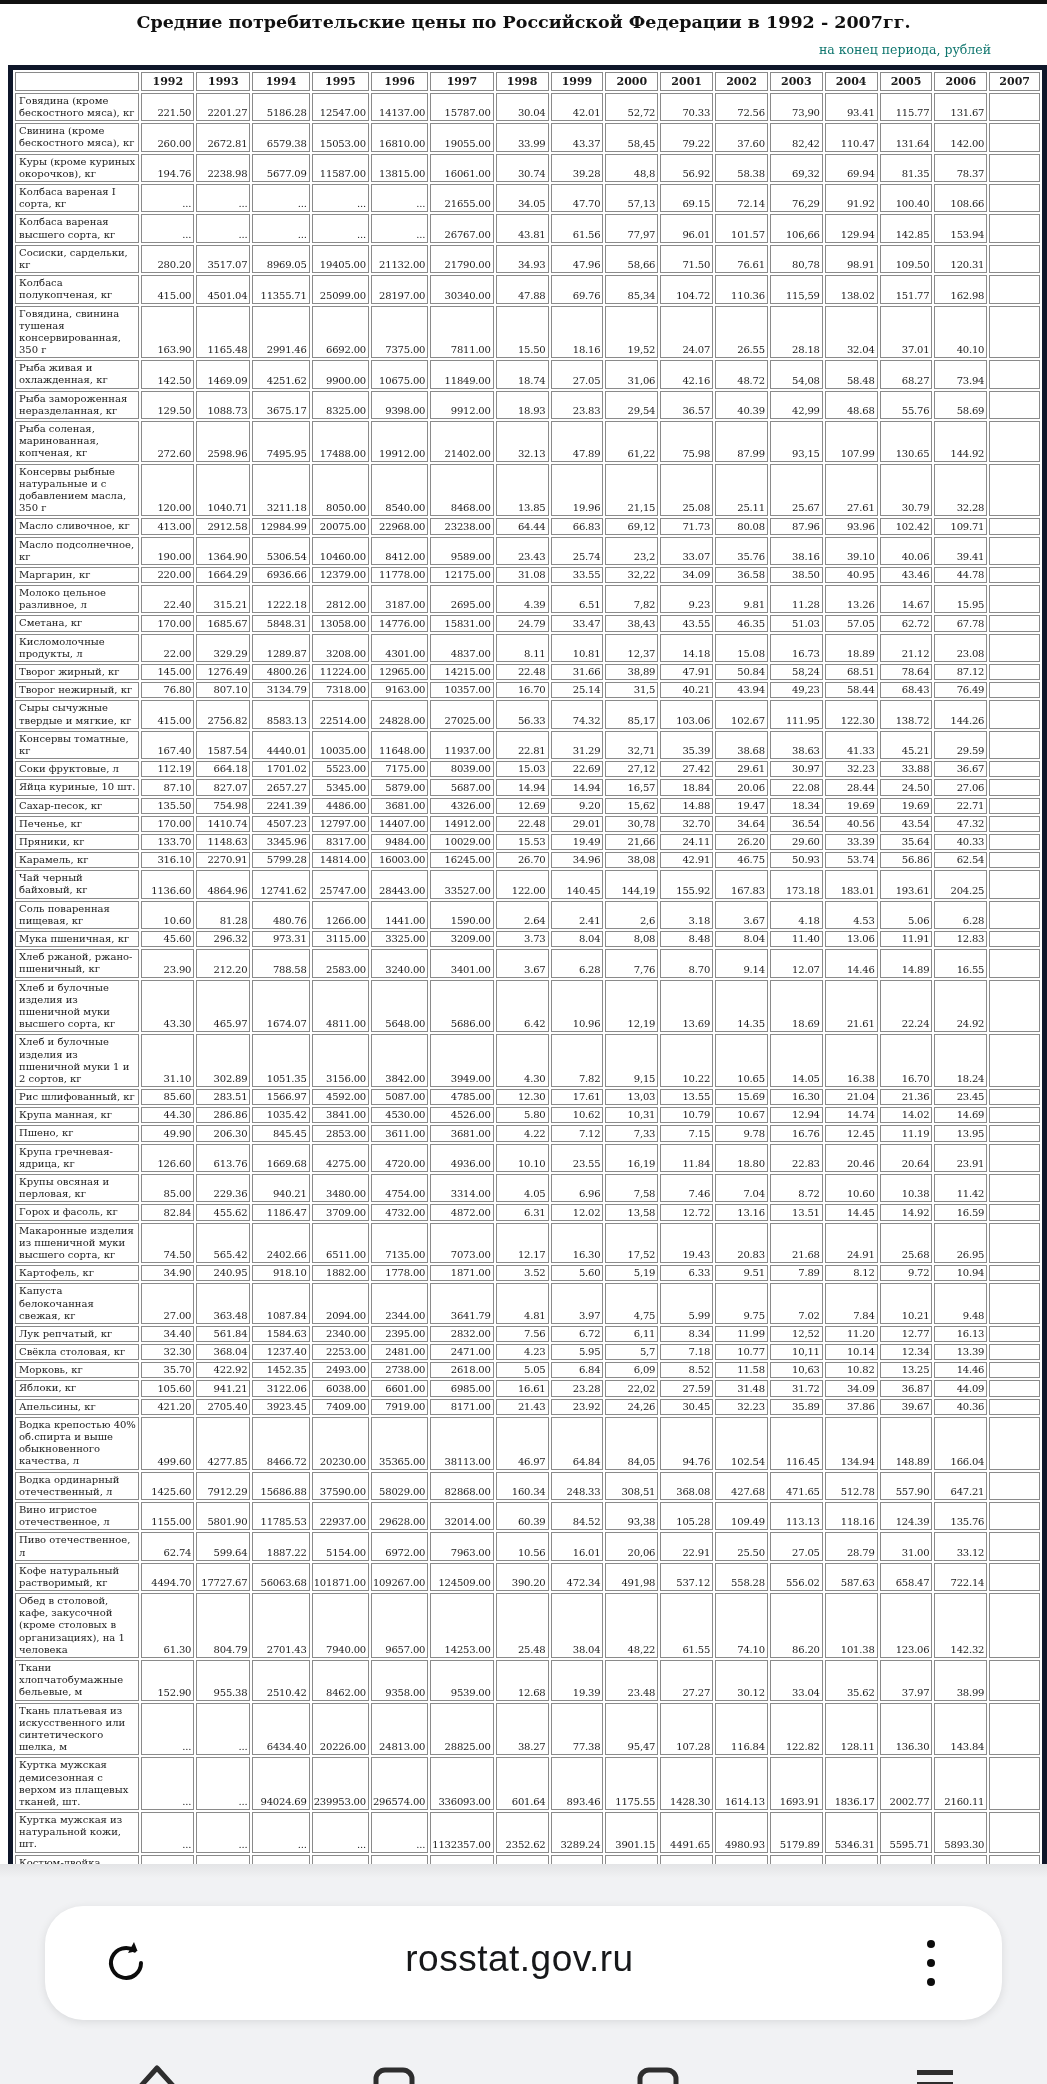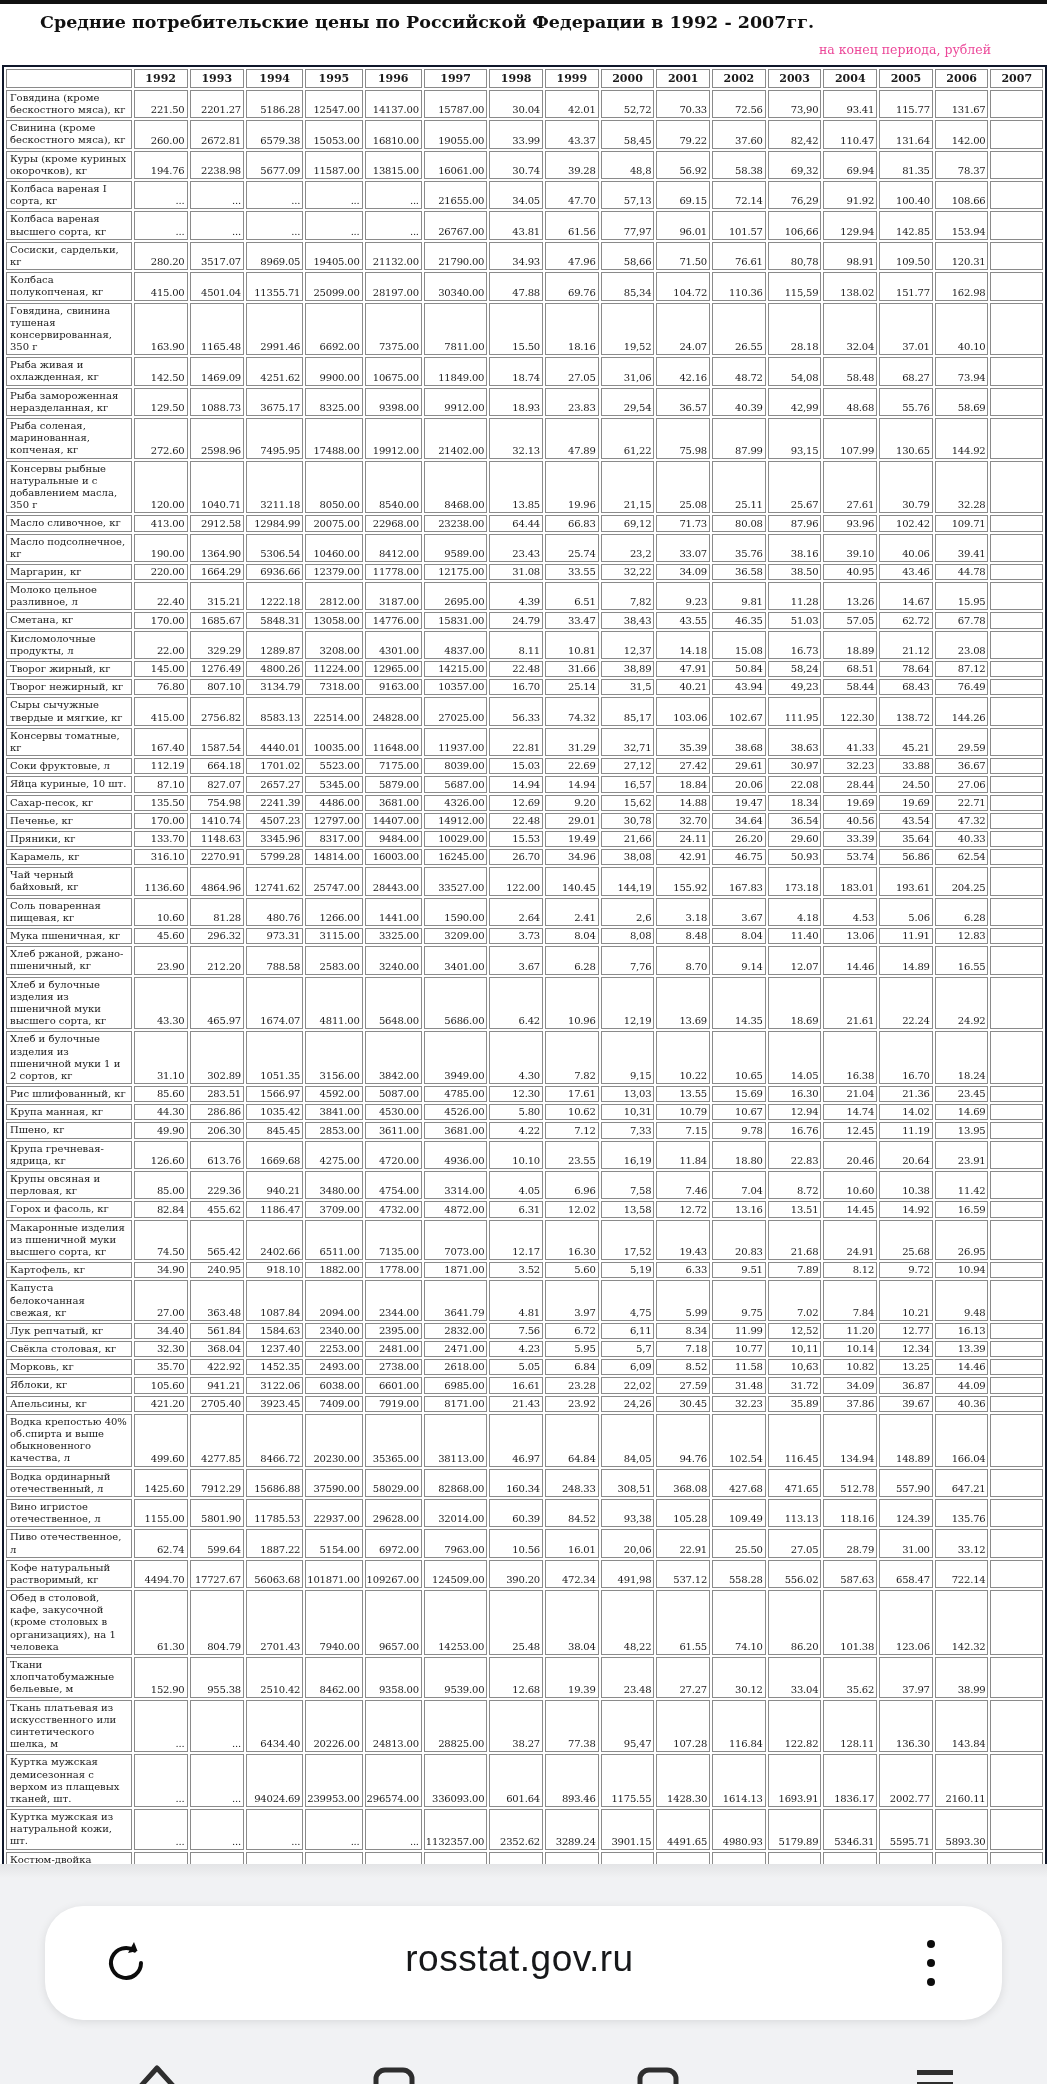--- a/index.html
+++ b/index.html
@@ -3,30 +3,30 @@
 <meta charset="utf-8">
 <style>
   html,body{margin:0;padding:0;}
   body{
     width:1047px;height:2084px;position:relative;overflow:hidden;
     background:#ffffff;font-family:"DejaVu Serif",serif;color:#1b1b1b;
   }
   .top-strip{position:absolute;top:0;left:0;width:100%;height:4px;background:#111;}
   .content{padding-top:12px;}
   .title{
-    text-align:left;font-weight:bold;font-size:17.5px;color:#111;
+    text-align:center;font-weight:bold;font-size:17.5px;color:#111;
     margin:0 40px 2px 40px;line-height:1.25;
   }
   .subtitle{
-    text-align:right;font-size:12.5px;color:#ec4899;
+    text-align:right;font-size:12.5px;color:#0f766e;
     margin:8px 56px 8px 0;
   }
   table.prices{
     table-layout:fixed;border-collapse:separate;border-spacing:2px;
-    margin-left:2px;background:#fff;border:2px solid #0f172a;
+    margin-left:8px;background:#fff;border:5px solid #0f172a;
   }
   table.prices col.name-col{width:128px;}
   table.prices col.year-col{width:55px;}
   table.prices th, table.prices td{
     border:1px solid #8a8a8a;overflow:hidden;
   }
   table.prices th{
     font-size:11px;font-weight:bold;text-align:center;padding:2px 1px;
     white-space:nowrap;
   }

